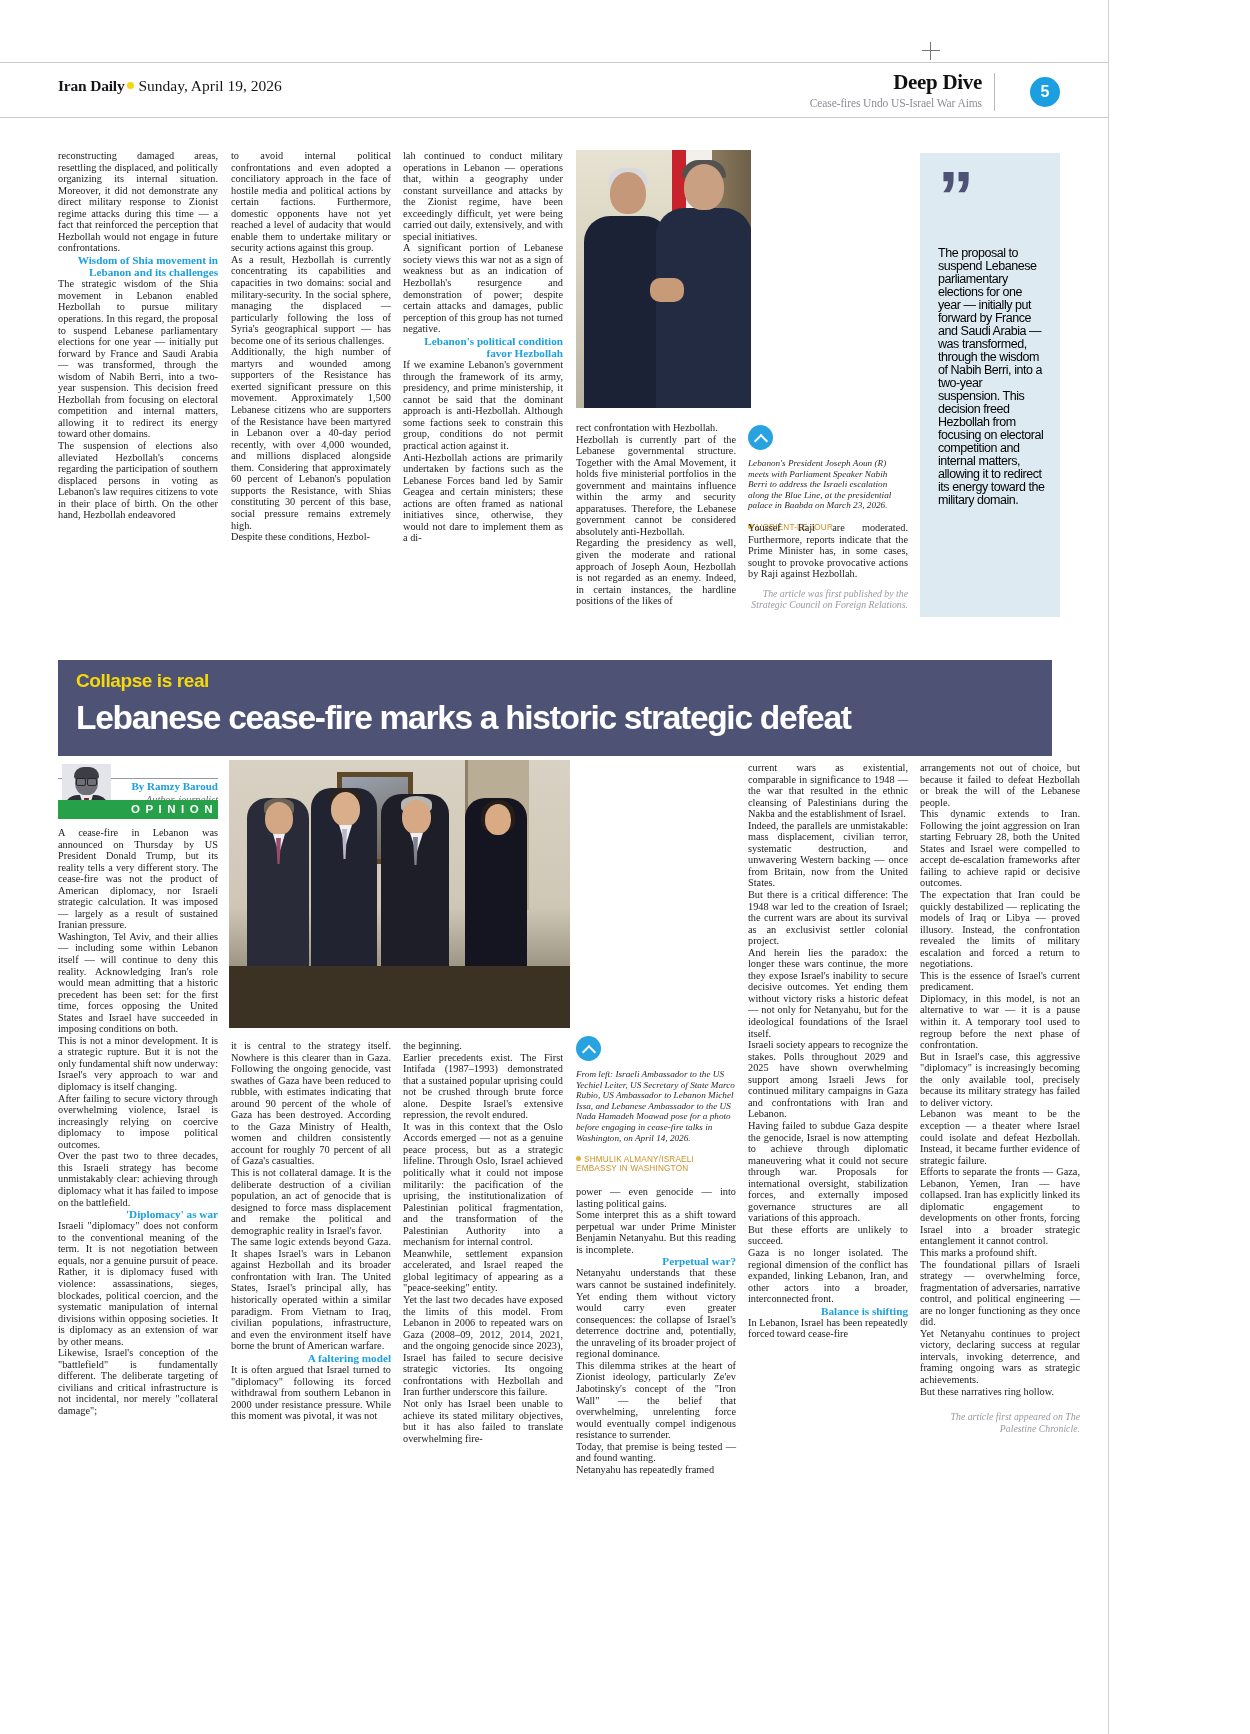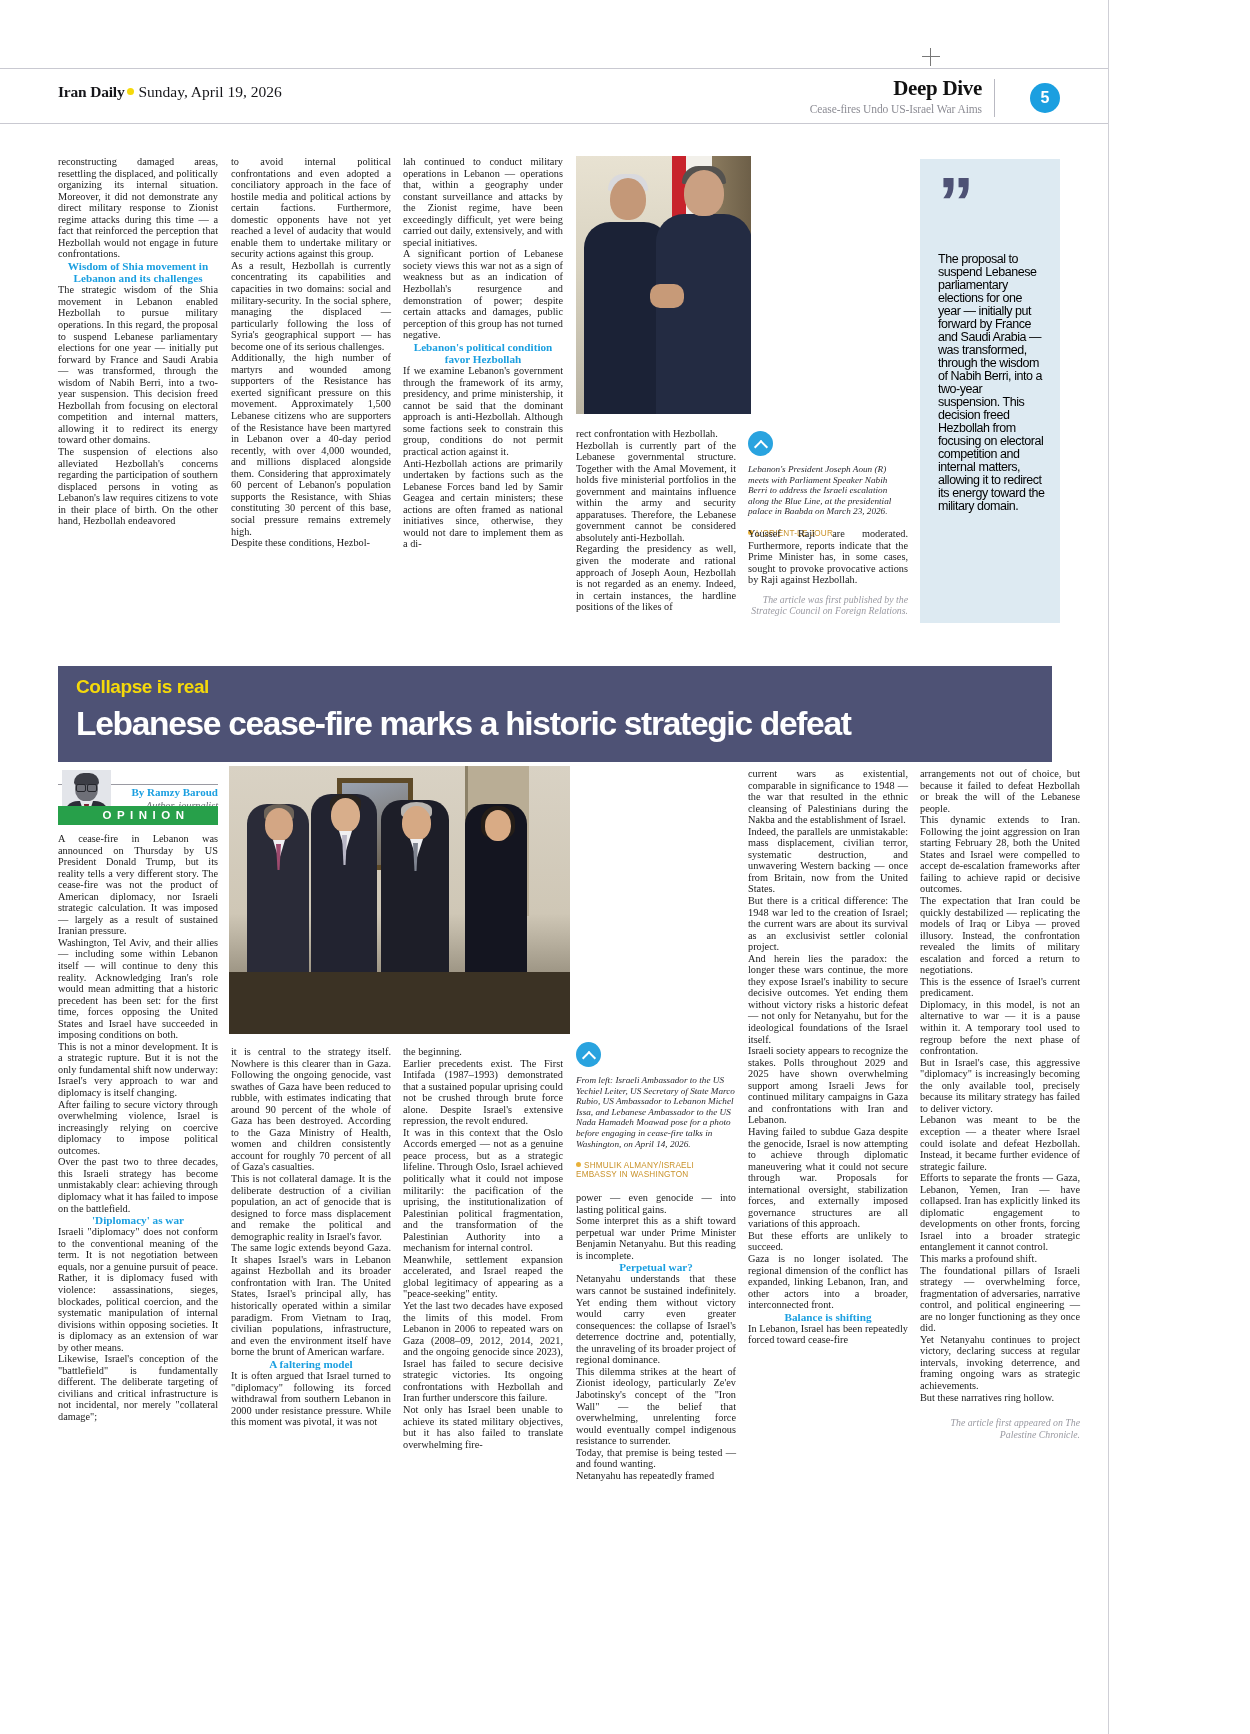--- a/index.html
+++ b/index.html
@@ -7,21 +7,21 @@
   body {
     width: 1250px; height: 1734px;
     background: #ffffff;
     font-family: "Liberation Serif", serif;
     position: relative;
     overflow: hidden;
   }
 
   
   .page {
-    position:absolute; left:0; top:16px; width:1108px; height:1442px;
+    position:absolute; left:0; top:10px; width:1108px; height:1442px;
     background:#fff;
   }
   .right-gutter {
     position:absolute; left:1108px; top:0; width:142px; height:1734px;
     background:#fff; border-left:1px solid #cfcfd6;
   }
   .crop-mark {
     position:absolute; left:922px; top:32px; width:18px; height:18px;
   }
   .crop-mark:before, .crop-mark:after{
@@ -69,21 +69,21 @@
   .col {
     position:absolute;
     font-size:10.3px; line-height:11.55px;
     color:#1a1a1a; text-align:justify;
     font-family:"Liberation Serif", serif;
     hyphens:auto; -webkit-hyphens:auto;
   }
   .col p { margin:0; }
   .sub-head{
     color:#1b9fe0; font-weight:bold; font-size:11.2px; line-height:12.2px;
-    margin-top:7px; margin-bottom:1px; text-align:center;
+    margin-top:7px; margin-bottom:1px; text-align:right;
   }
 
   .photo-top{
     position:absolute; left:576px; top:140px; width:175px; height:258px;
     overflow:hidden; background:#2b3242;
   }
   .photo-bottom{
     position:absolute; left:229px; top:750px; width:341px; height:268px;
     overflow:hidden; background:#4a4b55;
   }
@@ -160,21 +160,21 @@
   .by-name{
     font-size:11px; font-weight:bold; color:#1b9fe0; font-family:"Liberation Serif",serif;
   }
   .by-role{
     font-size:10.2px; font-style:italic; color:#6b6b73; margin-top:2px;
   }
   .opinion-badge{
     position:absolute; left:58px; top:790px; width:160px; height:19px;
     background:#27a04a; color:#fff; font-family:"Liberation Sans",sans-serif;
     font-weight:bold; font-size:11.5px; letter-spacing:5.5px;
-    text-align:center; line-height:19px; padding-left:16px;
+    text-align:right; line-height:19px; padding-left:16px;
   }
 
   
   .av-bg{ position:absolute; inset:0; background:#e3e5ea; }
   .av-head{
     position:absolute; left:13px; top:5px; width:23px; height:26px;
     border-radius:48% 48% 44% 44%; background:#6e6f77;
   }
   .av-hair{
     position:absolute; left:12px; top:3px; width:25px; height:12px;

